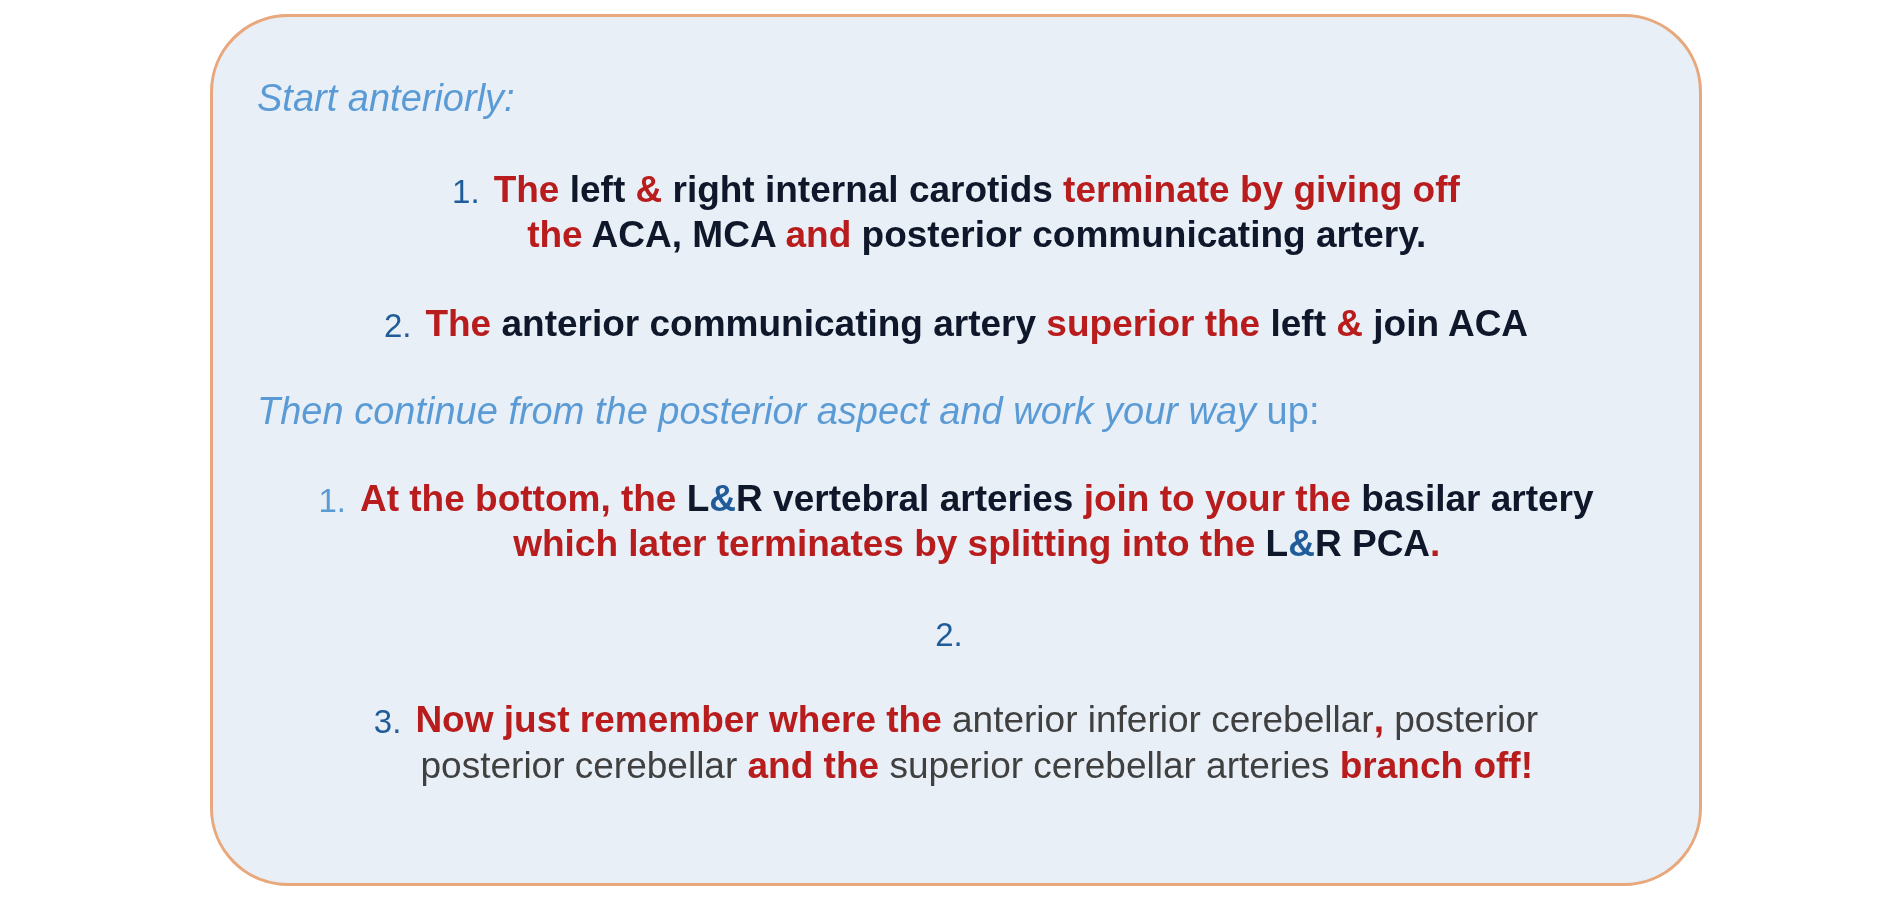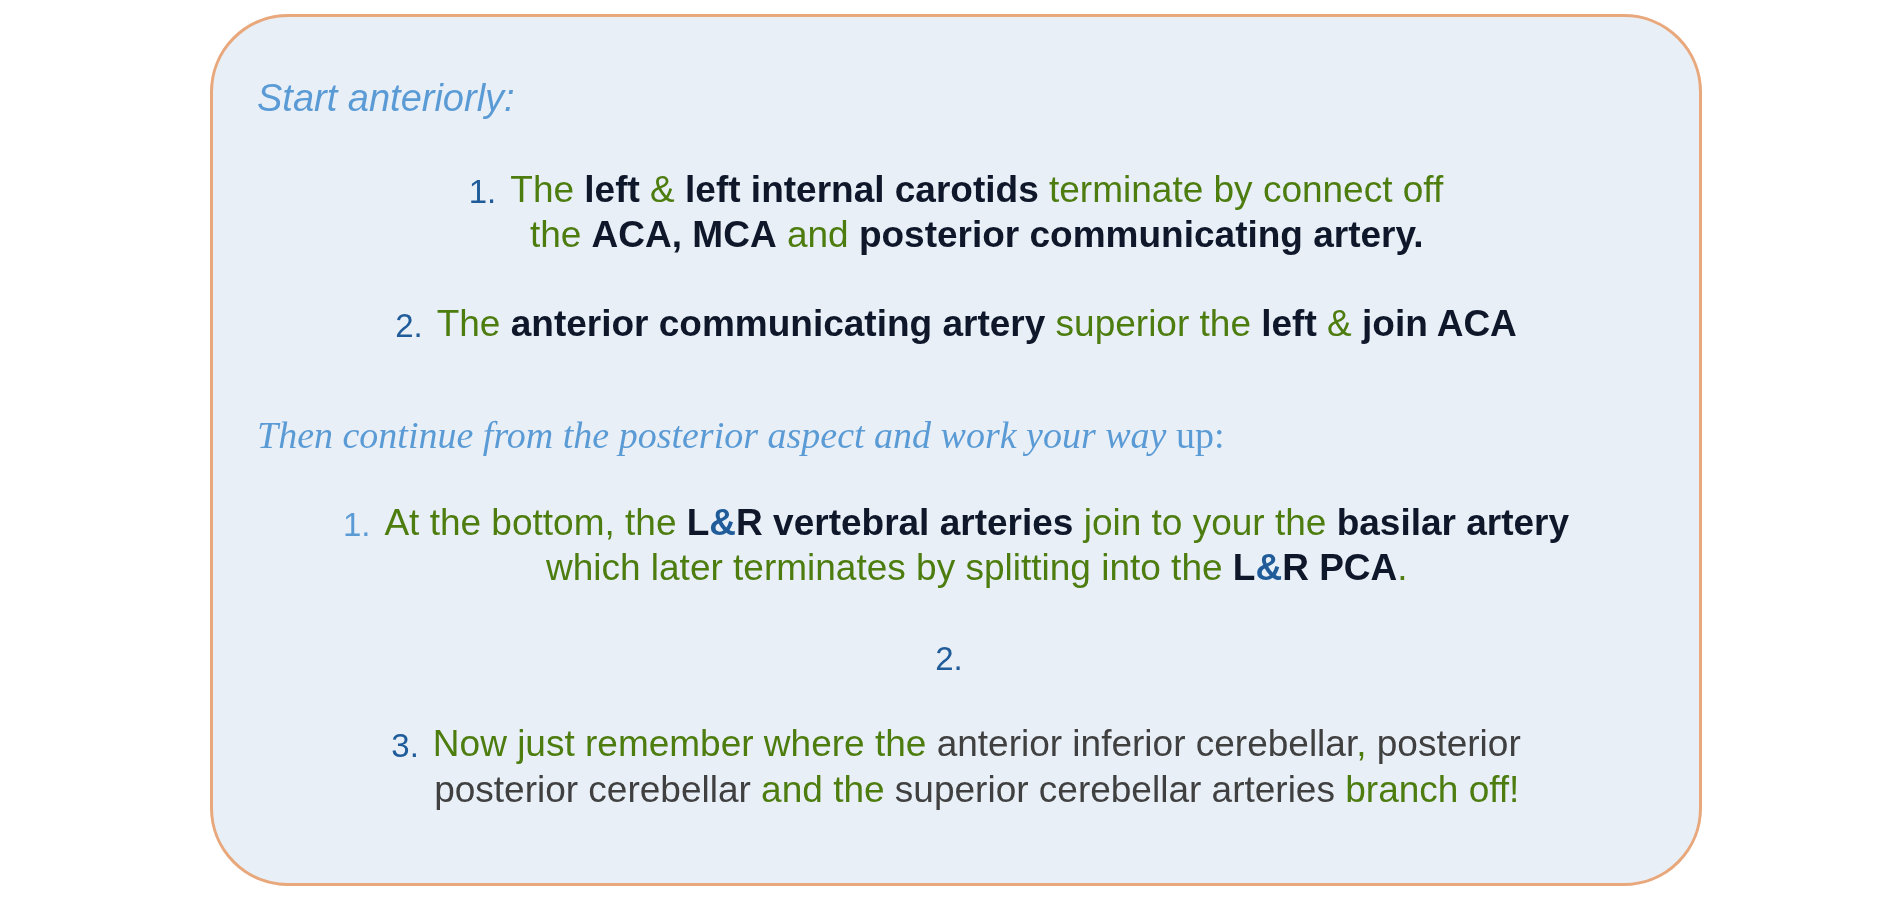--- a/index.html
+++ b/index.html
@@ -38,21 +38,21 @@
 
   .section-heading {
     font-style: italic;
     color: #5b9bd5;
     font-size: 38px;
     line-height: 1.15;
     text-align: center;
     white-space: nowrap;
   }
   .heading-1 { margin-top: 34px; }
-  .heading-2 { margin-top: 68px; font-family: Liberation Serif, serif; }
+  .heading-2 { margin-top: 44px; }
   .heading-tail {
     font-style: normal;
   }
 
   .list {
     margin: 0;
     padding: 0;
     list-style: none;
     width: 100%;
   }
@@ -87,22 +87,22 @@
 
   .hl {
     color: #0f172a;
     font-weight: bold;
   }
   .hl-plain {
     color: #404040;
     font-weight: normal;
   }
   .dk {
-    color: #4d7c0f;
-    font-weight: normal;
+    color: #b91c1c;
+    font-weight: bold;
   }
   .dk-b {
     color: #1f5c99;
     font-weight: bold;
   }
   .nowrap { white-space: nowrap; }
 </style>
 </head>
 <body>
 
@@ -112,21 +112,21 @@
 
     <div class="section-heading heading-1">
       <span>Start anteriorly:</span>
     </div>
 
     <ol class="list">
 
       <li class="list-item g1-item1">
         <span class="marker">1.</span>
         <span class="item-text">
-          <span class="dk">The </span><span class="hl">left</span><span class="dk"> &amp; </span><span class="hl">left internal carotids</span><span class="dk"> terminate by connect off</span><br>
+          <span class="dk">The </span><span class="hl">left</span><span class="dk"> &amp; </span><span class="hl">right internal carotids</span><span class="dk"> terminate by giving off</span><br>
           <span class="dk">the </span><span class="hl">ACA,</span><span class="dk"> </span><span class="hl">MCA</span><span class="dk"> and </span><span class="hl">posterior communicating artery.</span>
         </span>
       </li>
 
       <li class="list-item g1-item2">
         <span class="marker">2.</span>
         <span class="item-text nowrap">
           <span class="dk">The </span><span class="hl">anterior communicating artery</span><span class="dk"> superior the </span><span class="hl">left</span><span class="dk"> &amp; </span><span class="hl">join ACA</span>
         </span>
       </li>

